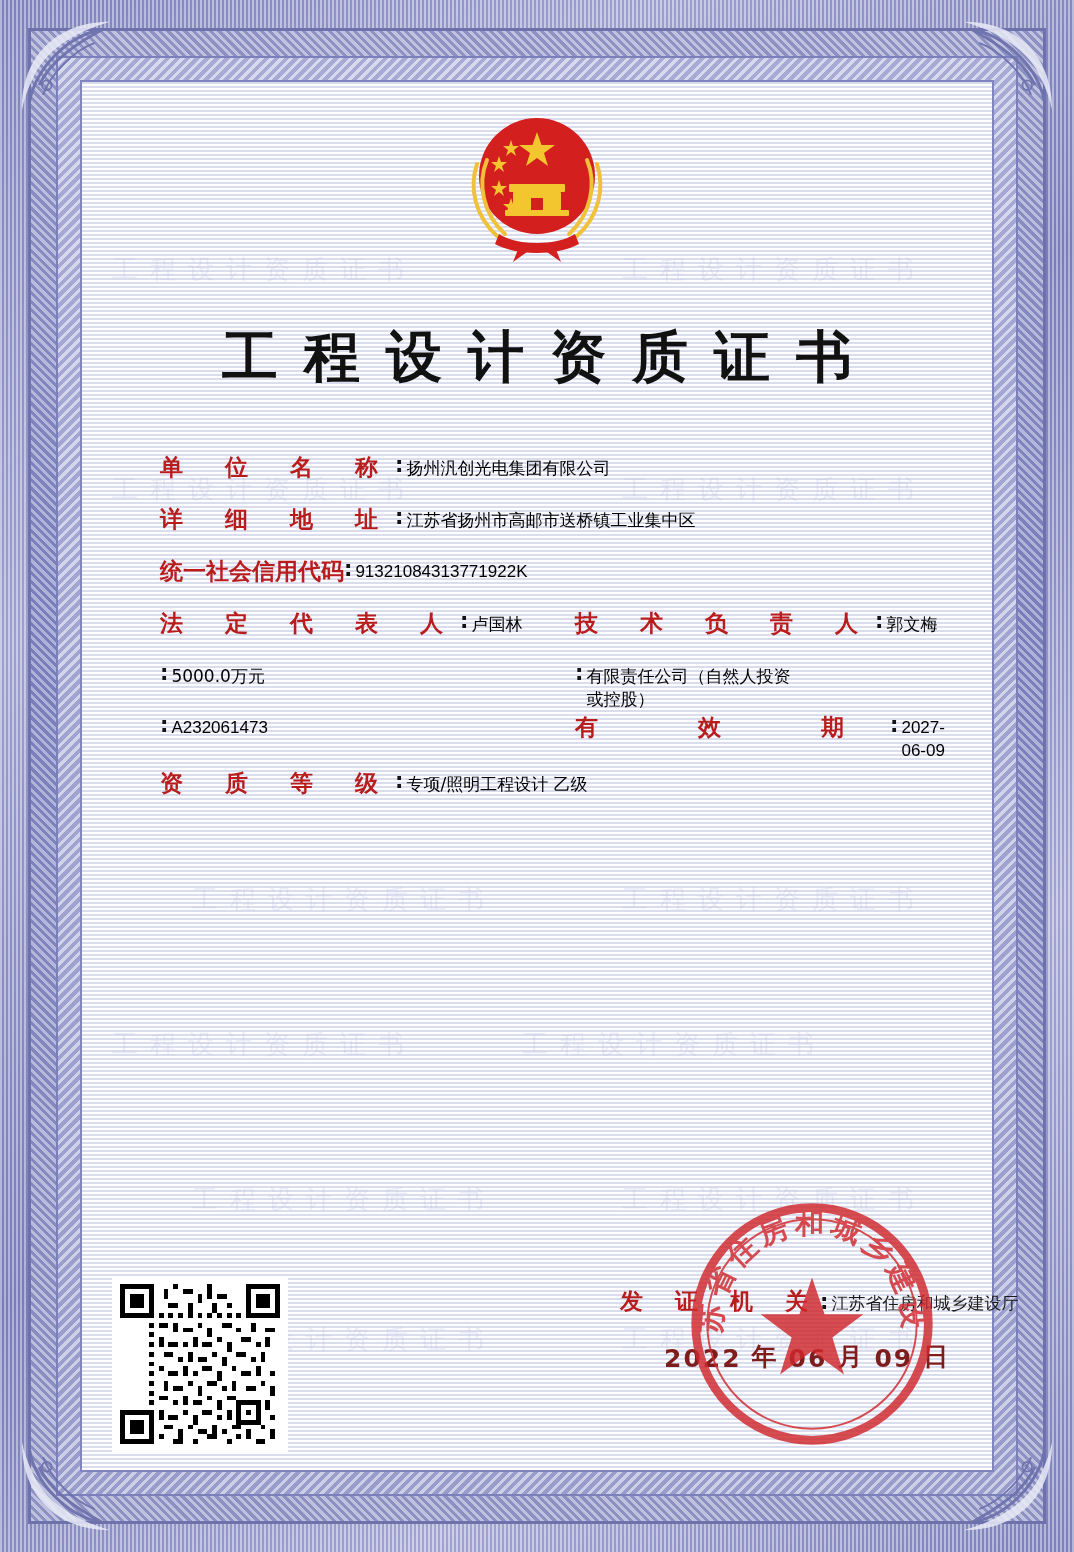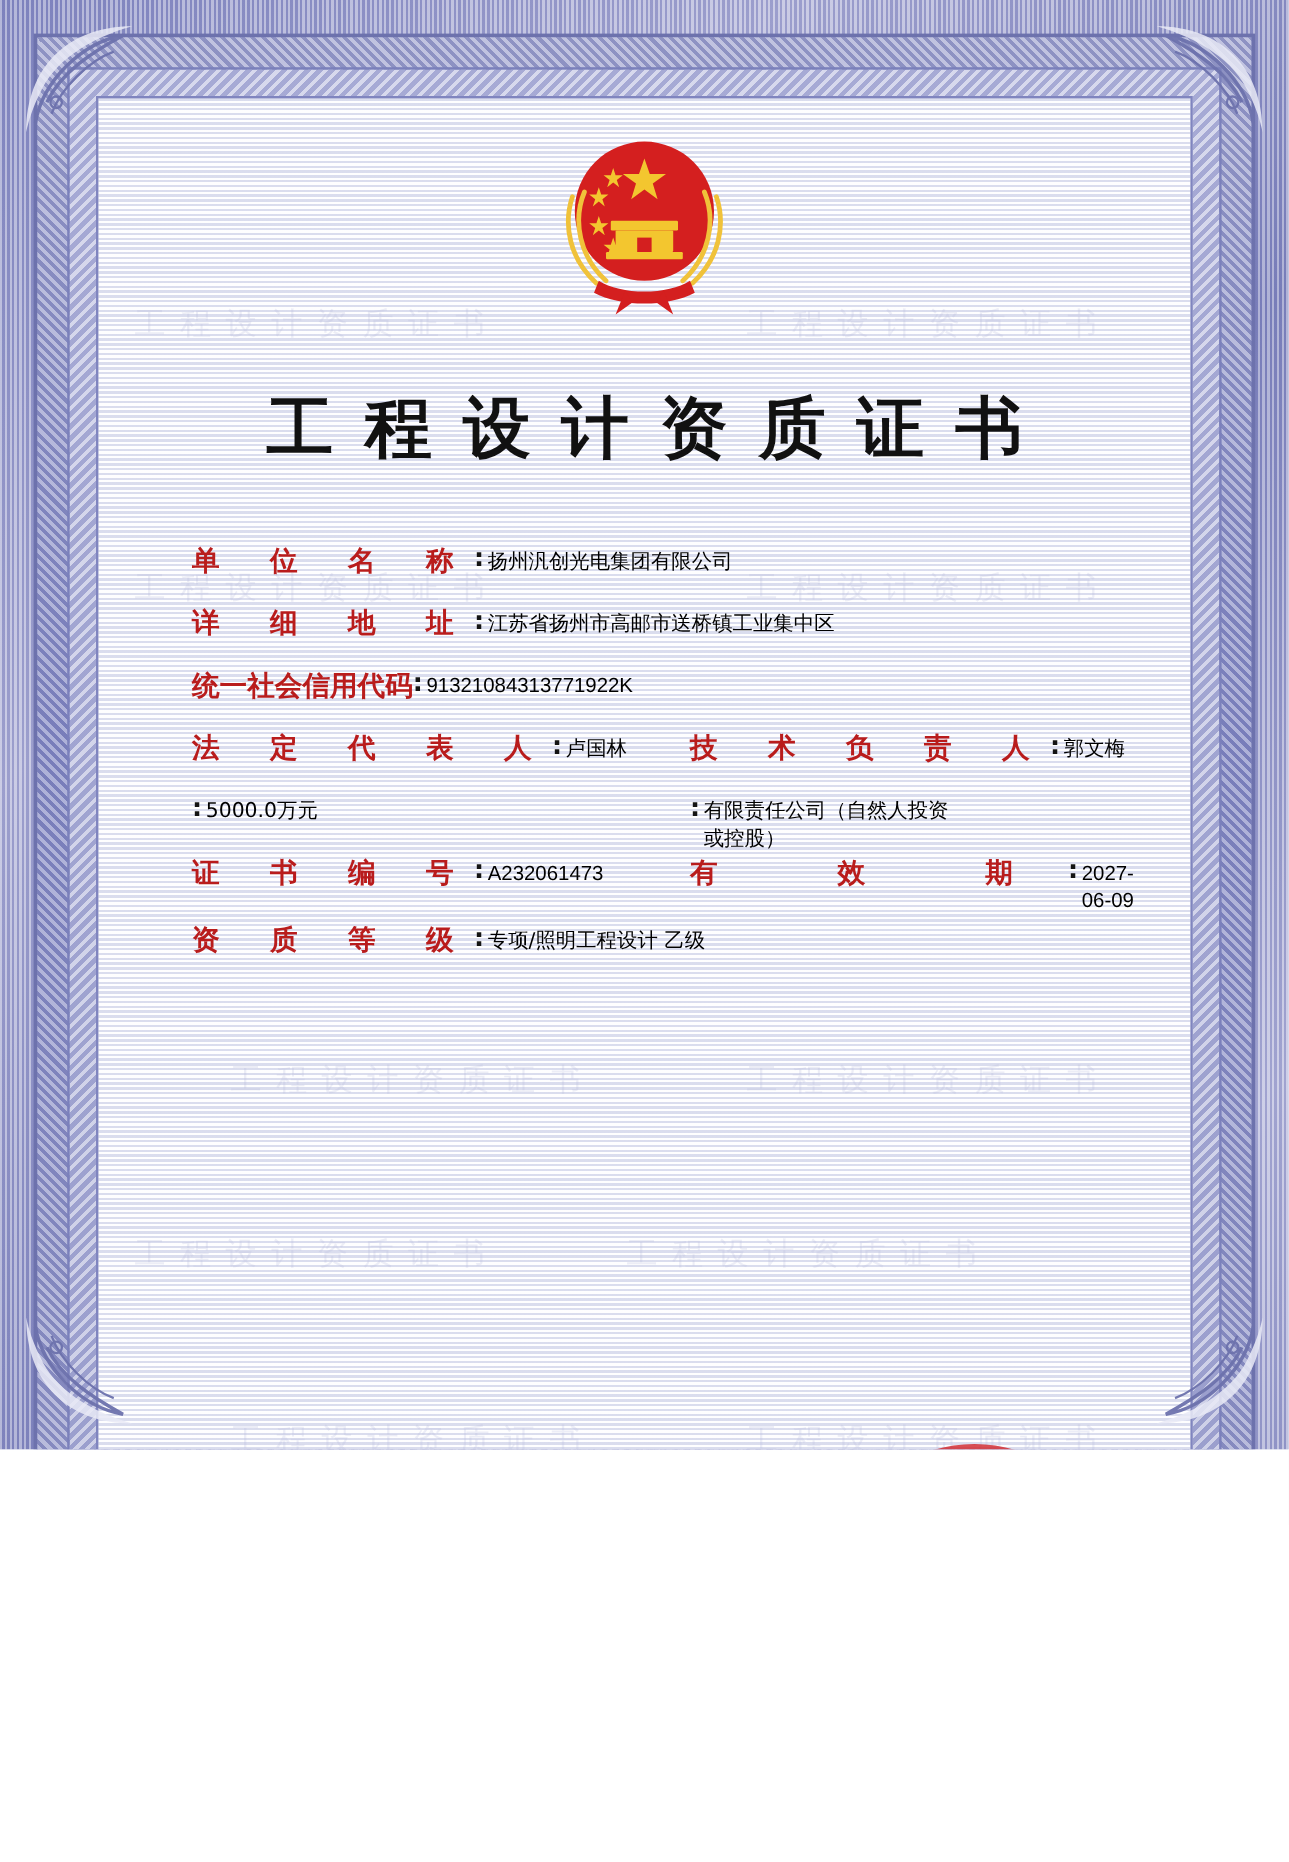--- a/index.html
+++ b/index.html
@@ -6,21 +6,21 @@
     margin: 0;
     padding: 0;
     background: #ffffff;
   }
   body {
     font-family: "Liberation Sans", "DejaVu Sans", sans-serif;
   }
   #cert {
     position: relative;
     width: 1074px;
-    height: 1208px;
+    height: 1552px;
     overflow: hidden;
     background: #e9eaf4;
   }
 
   
   .frame-outer {
     position: absolute;
     left: 0; top: 0;
     width: 1074px; height: 1552px;
     box-sizing: border-box;
@@ -343,21 +343,20 @@
         <span class="val">5000.0万元</span>
       </div>
       <div class="fld col-right">
         <span class="colon">:</span>
         <span class="val w-type">有限责任公司（自然人投资或控股）</span>
       </div>
     </div>
 
     <div class="row" style="min-height:56px;">
       <div class="fld col-left">
-        <span class="lbl sp5">证 书 编 号</span>
         <span class="colon">:</span>
         <span class="val num">A232061473</span>
       </div>
       <div class="fld col-right">
         <span class="lbl" style="letter-spacing:46px;">有 效 期</span>
         <span class="colon">:</span>
         <span class="val num">2027-06-09</span>
       </div>
     </div>
 

